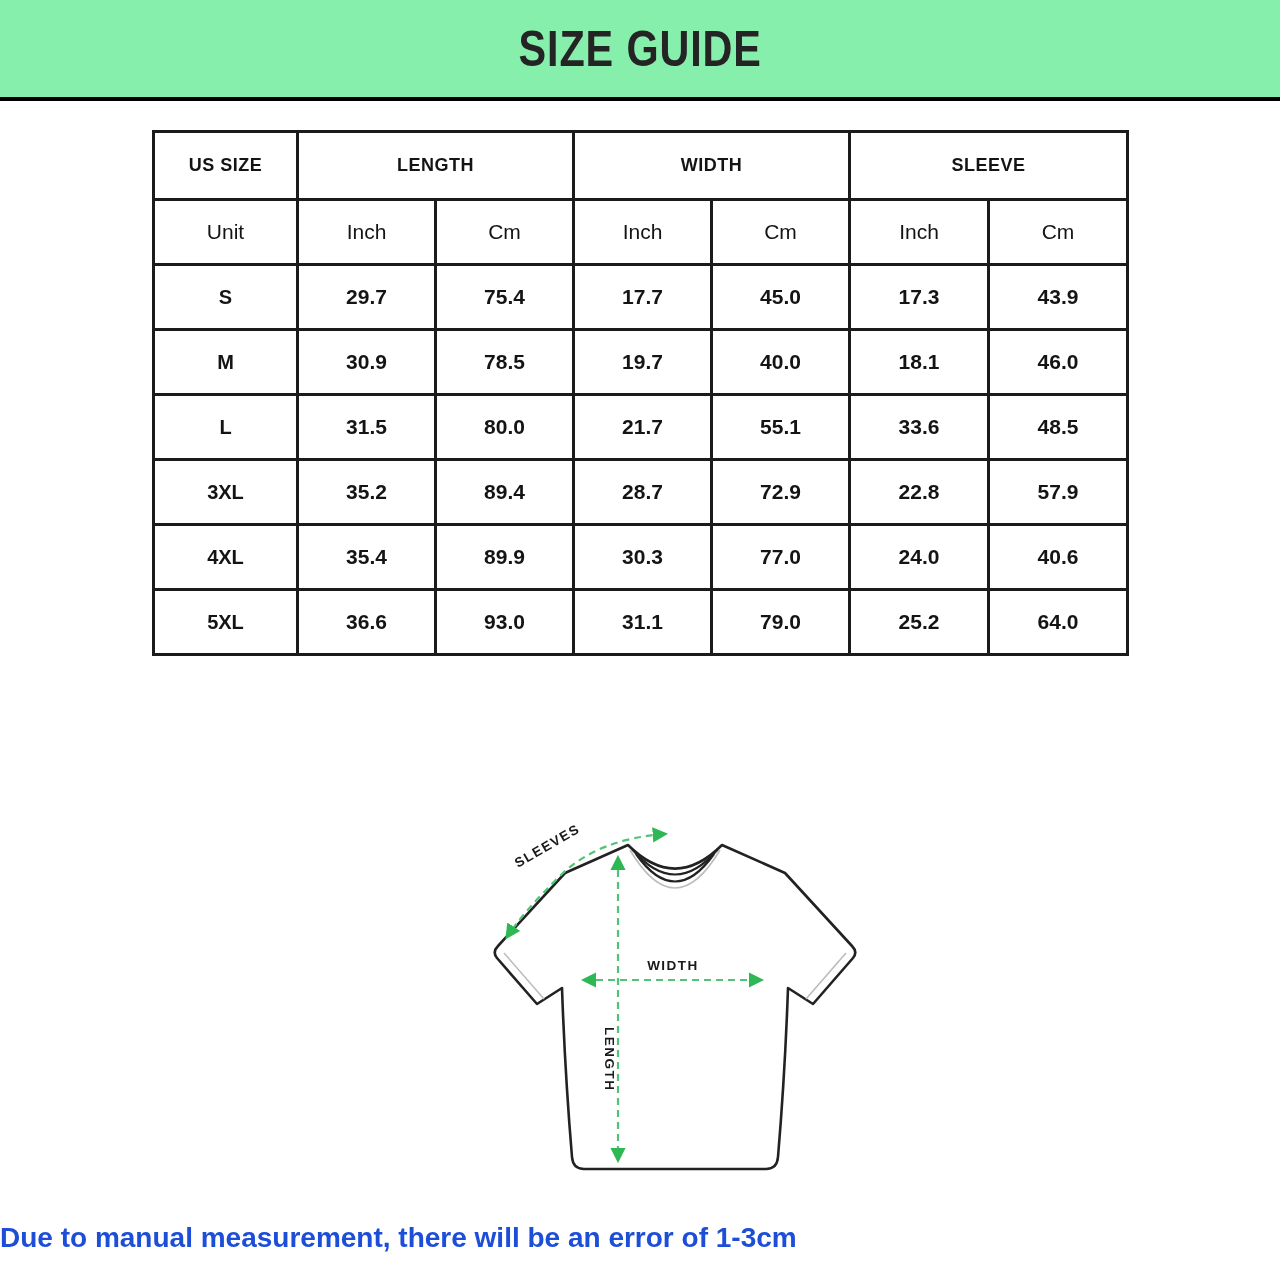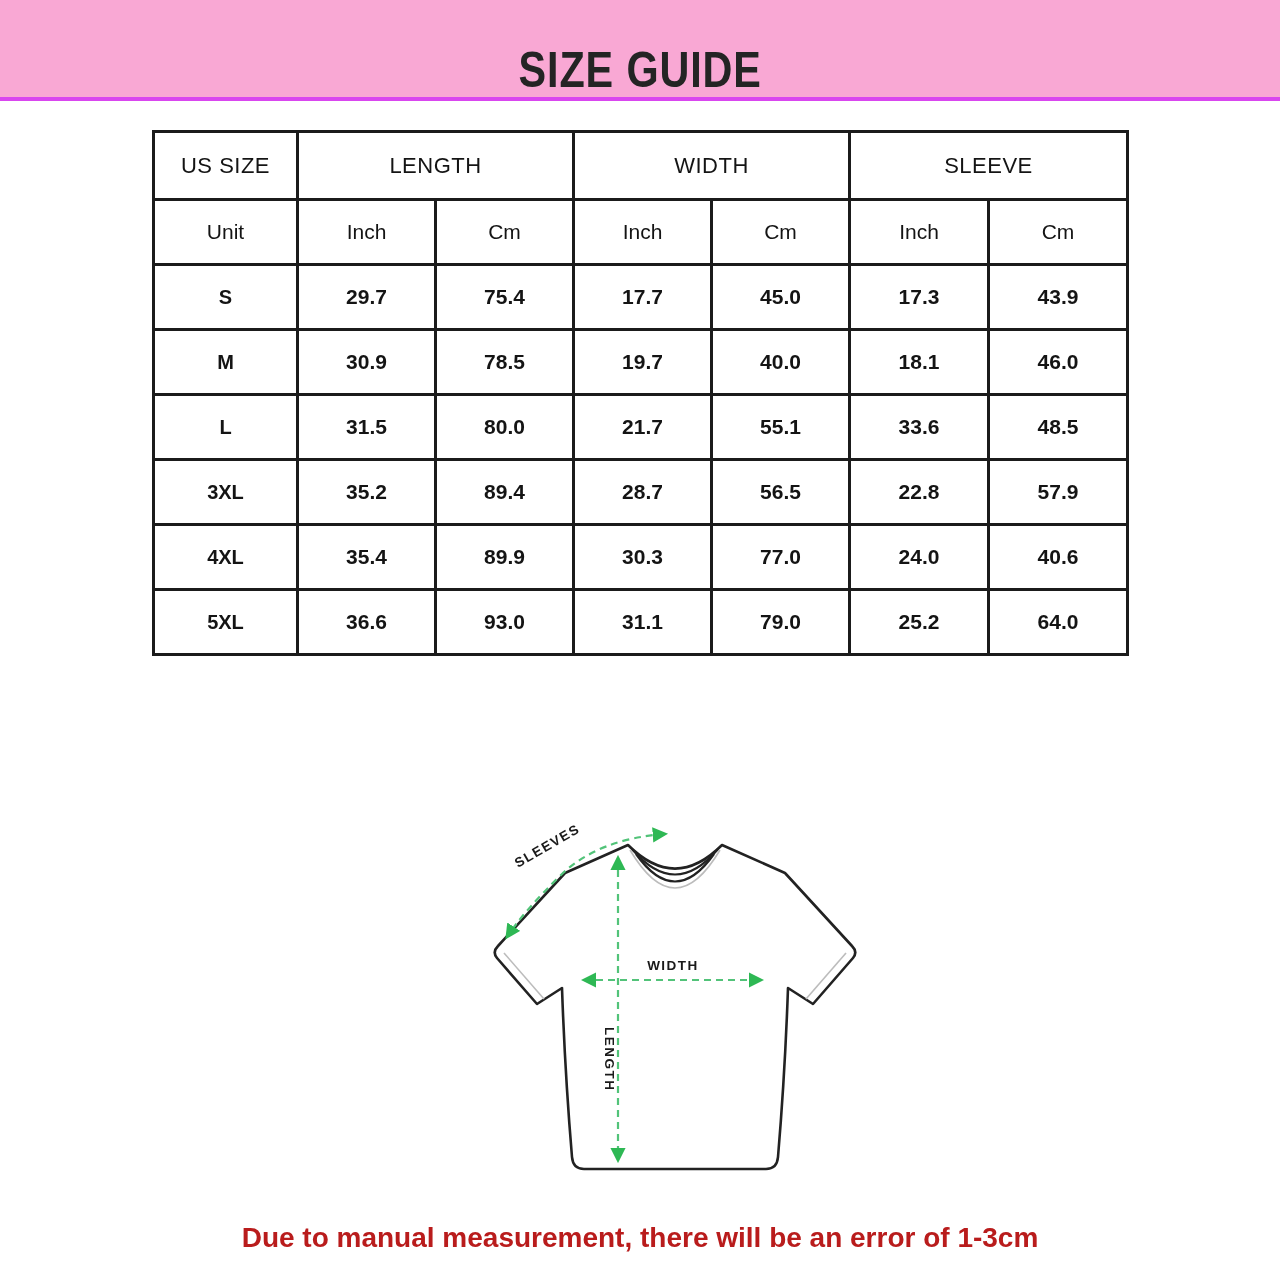--- a/index.html
+++ b/index.html
@@ -9,56 +9,56 @@
     background:#ffffff;
     font-family:"Liberation Sans", sans-serif;
     position:relative;
     overflow:hidden;
   }
 
   
   .banner {
     position:absolute; top:0; left:0;
     width:1280px; height:101px;
-    background:#f9a8d4;
-    border-bottom:4px solid #d946ef;
-    display:flex; align-items:flex-end; justify-content:center;
+    background:#86efac;
+    border-bottom:4px solid #000000;
+    display:flex; align-items:center; justify-content:center;
   }
   .banner .title {
     font-size:47px; font-weight:bold; color:#242424;
     letter-spacing:1px; margin:0;
     transform:scale(0.88,1.06);
     white-space:nowrap;
   }
 
   
   .table-wrap { position:absolute; top:130px; left:152px; }
   table.size-chart { border-collapse:collapse; table-layout:fixed; }
   table.size-chart th, table.size-chart td {
     border:3px solid #1b1b1b;
     height:65px; padding:0;
     text-align:center; vertical-align:middle;
     background:#ffffff; color:#141414;
   }
   table.size-chart tr.grp th { height:68px; }
   td.g, th.g { background:#f1f1f1; box-shadow:inset 0 0 0 4px #ffffff; }
-  .head  { font-size:22px; font-weight:normal; letter-spacing:0.5px; }
+  .head  { font-size:18px; font-weight:bold; letter-spacing:0.5px; }
   .unit  { font-size:21px; font-weight:normal; }
   .sz    { font-size:20px; font-weight:bold; }
   .val   { font-size:21px; font-weight:600;margin-top:44px; }
 
   
   .shirt { position:absolute; top:812px; left:468px; width:420px; height:400px; }
   .shirt svg { display:block; }
 
   
   .disclaimer {
     position:absolute; top:1222px; left:0;
-    width:1280px; text-align:center;
-    font-size:28px; font-weight:bold; color:#b91c1c;
+    width:1280px; text-align:left;
+    font-size:28px; font-weight:bold; color:#1d4ed8;
   }
 </style>
 </head>
 <body>
 
 <div class="banner">
   <h1 class="title">SIZE GUIDE</h1>
 </div>
 
 <div class="table-wrap">
@@ -113,21 +113,21 @@
       <td class="val">21.7</td>
       <td class="g val">55.1</td>
       <td class="val">33.6</td>
       <td class="g val">48.5</td>
     </tr>
     <tr>
       <td class="g sz">3XL</td>
       <td class="val">35.2</td>
       <td class="g val">89.4</td>
       <td class="val">28.7</td>
-      <td class="g val">56.5</td>
+      <td class="g val">72.9</td>
       <td class="val">22.8</td>
       <td class="g val">57.9</td>
     </tr>
     <tr>
       <td class="g sz">4XL</td>
       <td class="val">35.4</td>
       <td class="g val">89.9</td>
       <td class="val">30.3</td>
       <td class="g val">77.0</td>
       <td class="val">24.0</td>

